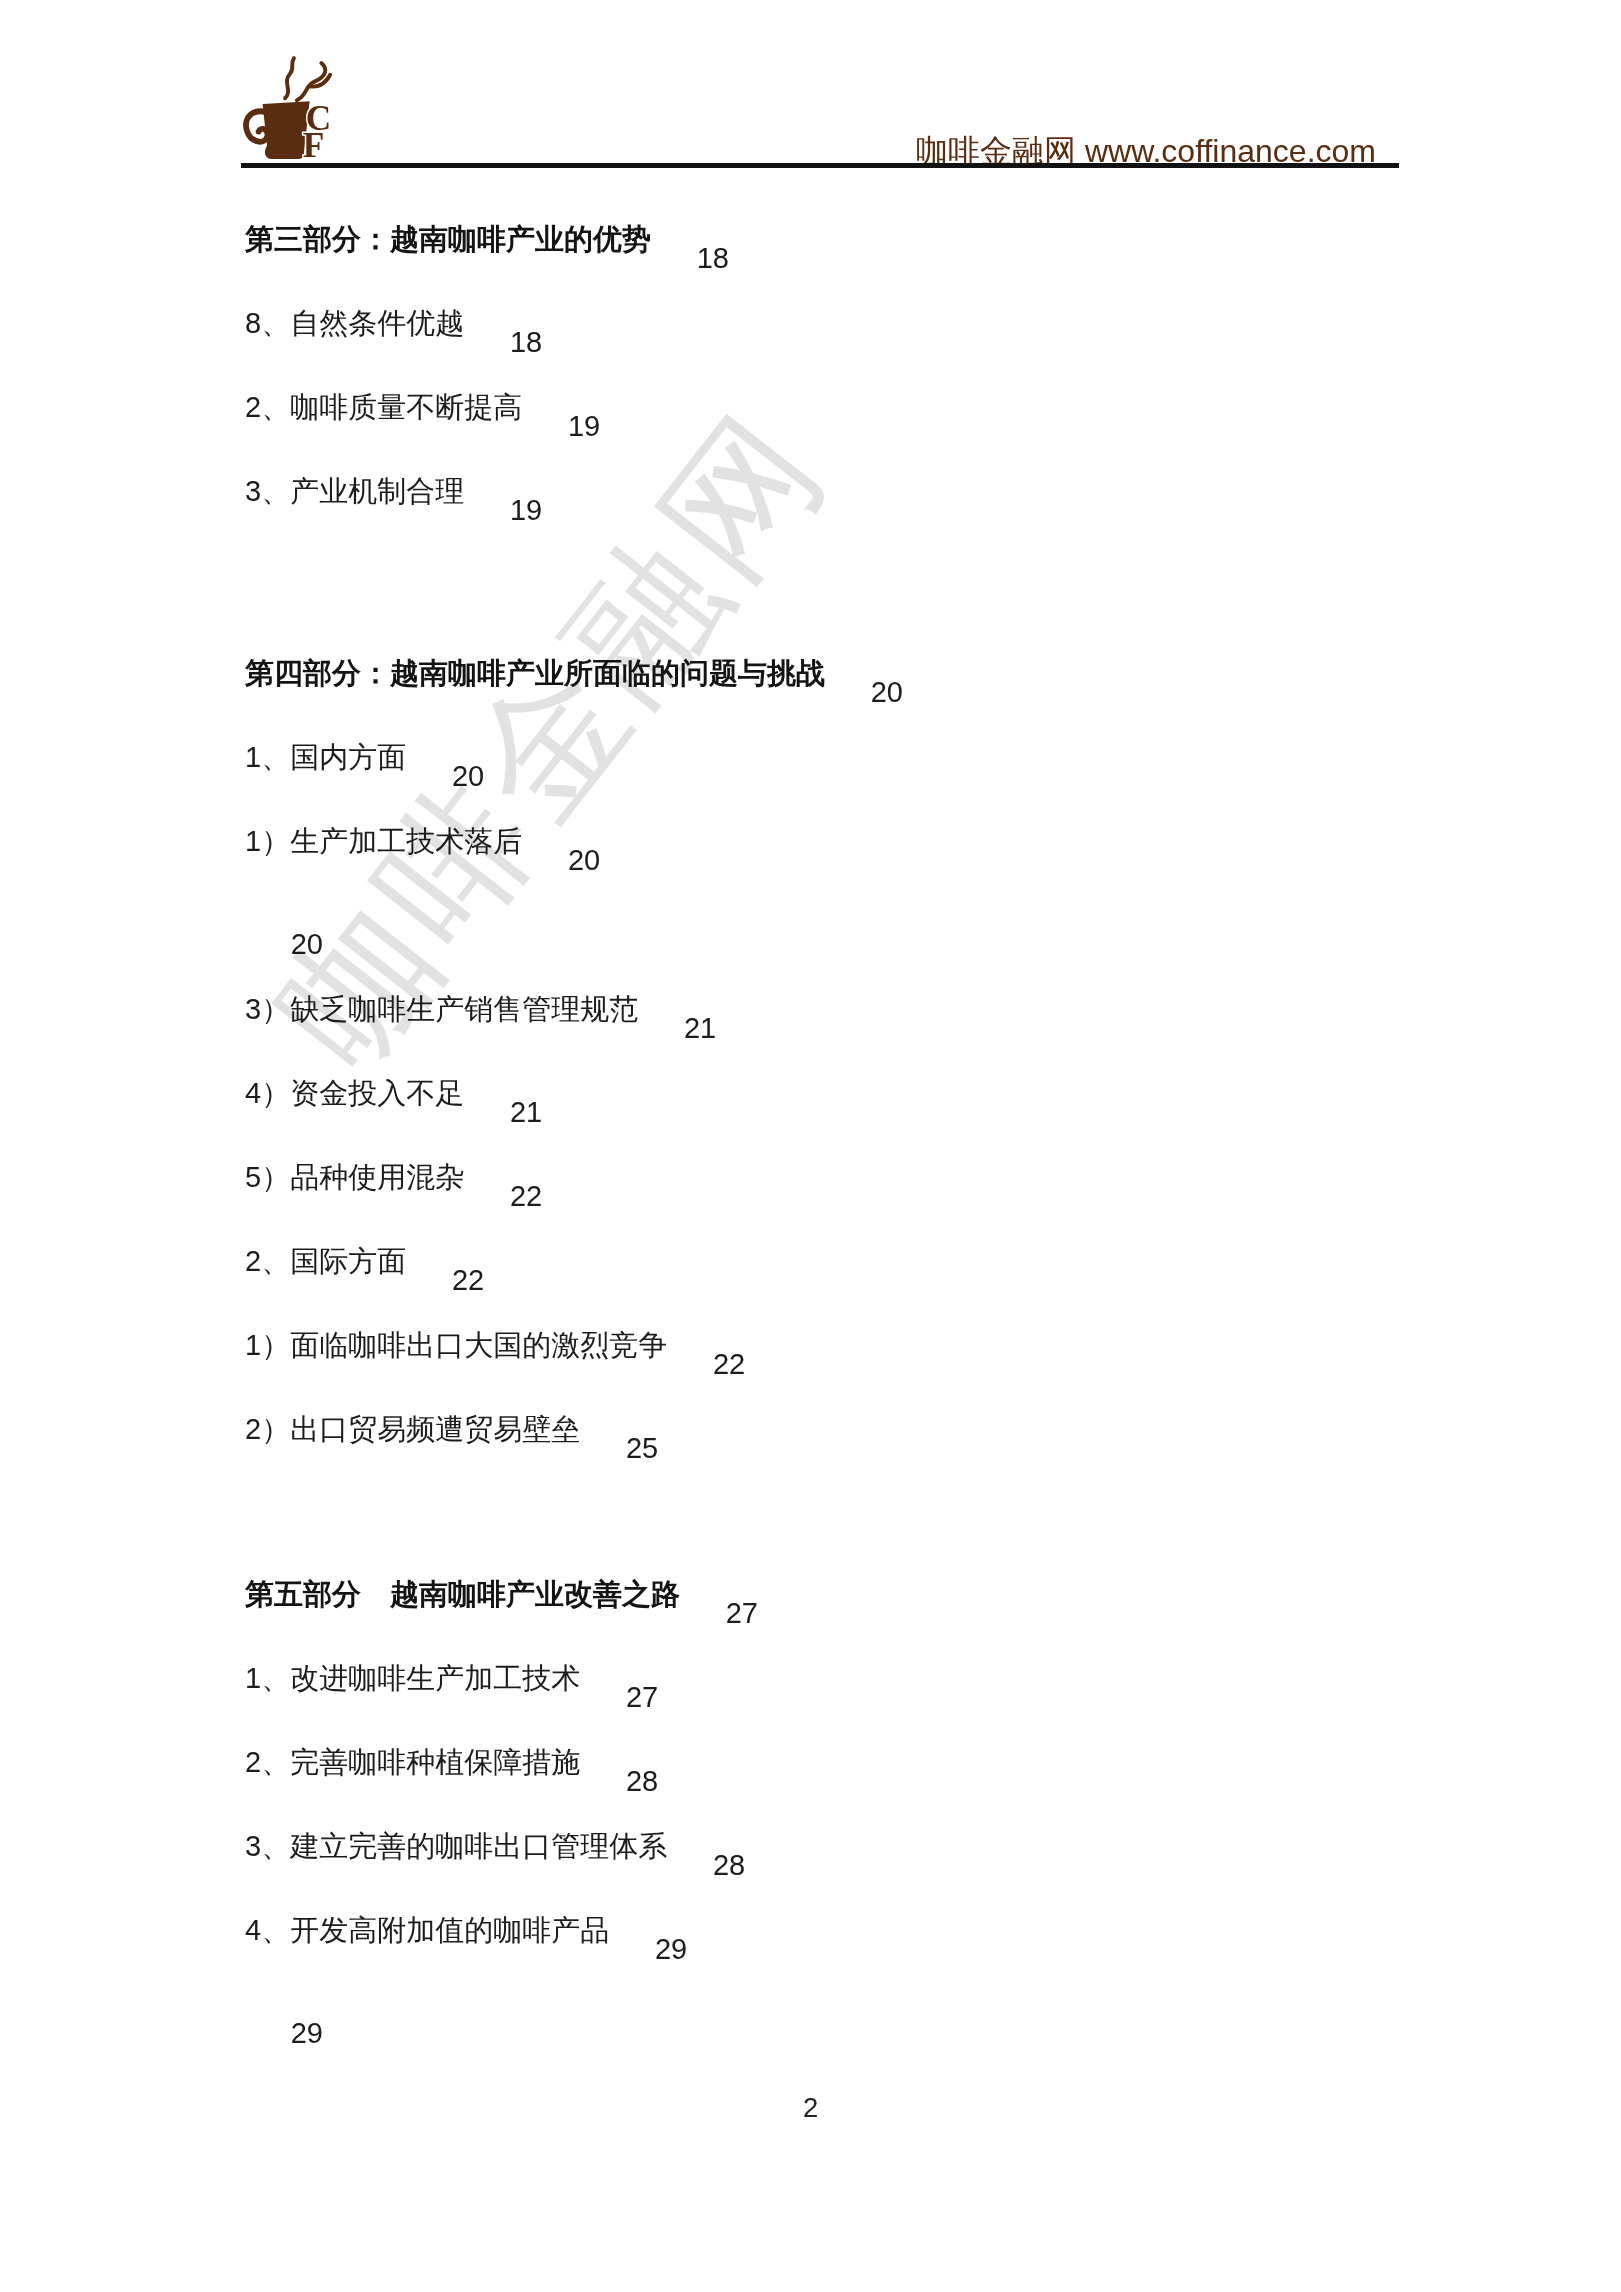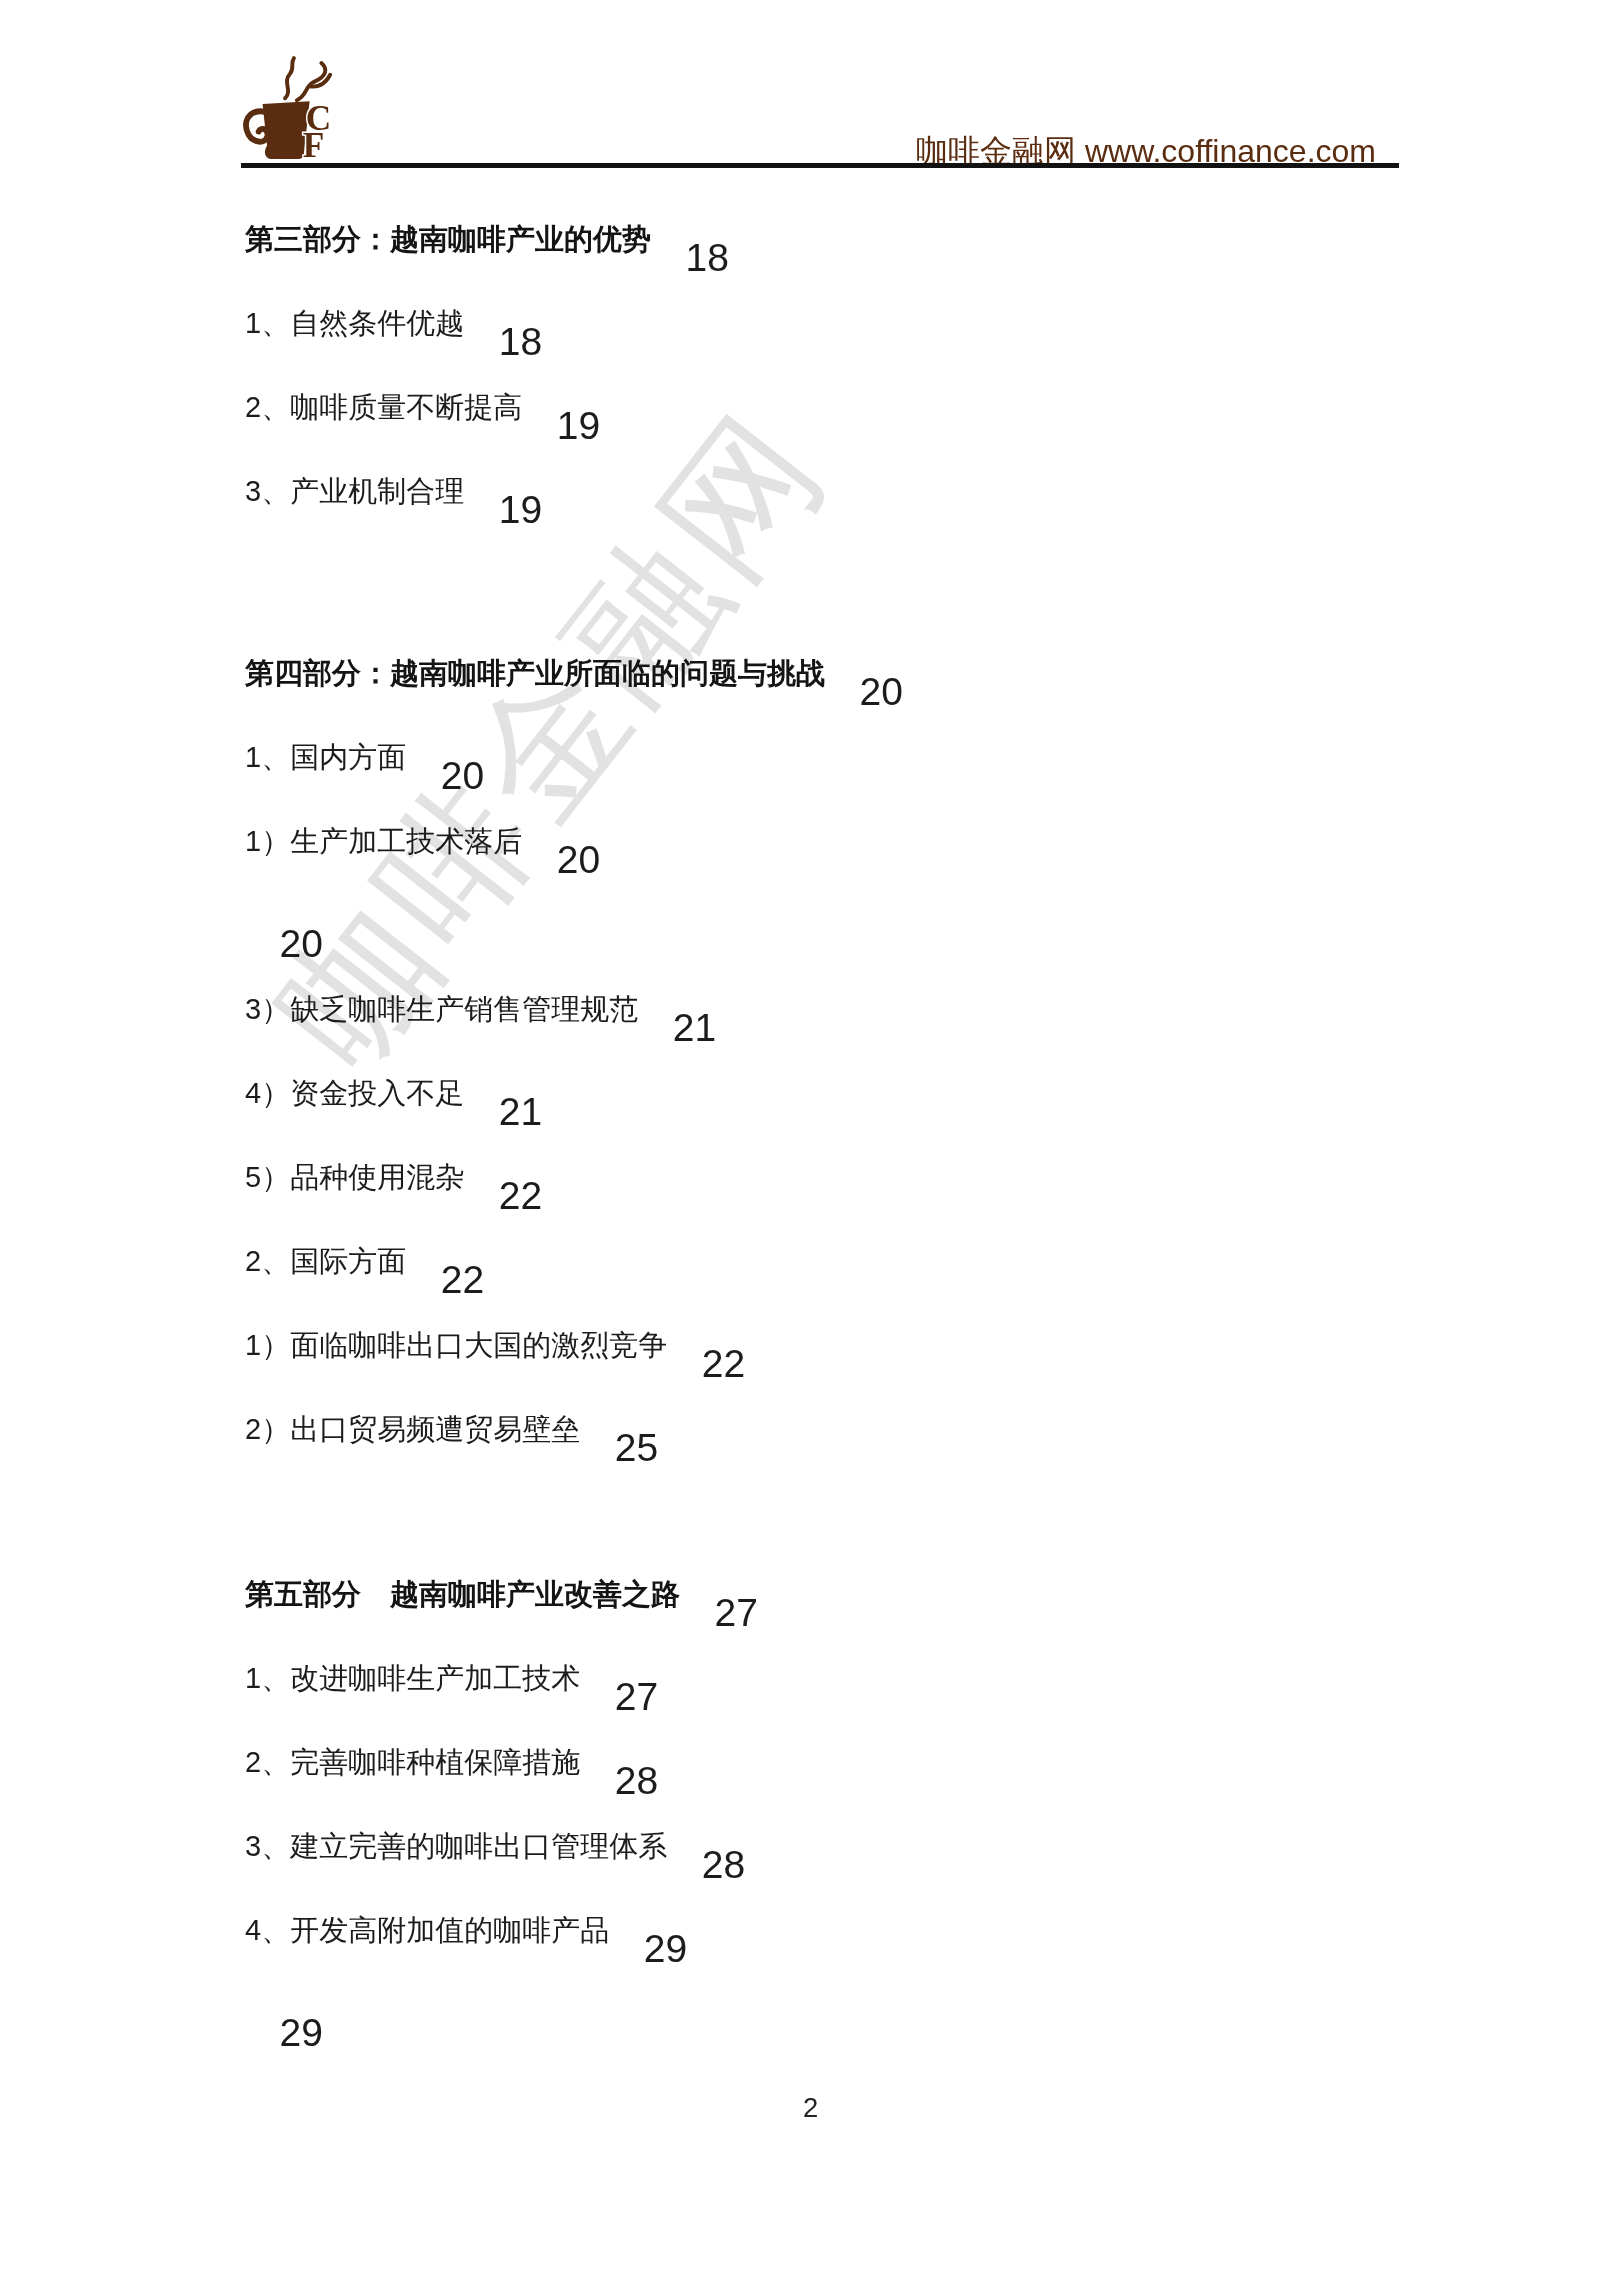--- a/index.html
+++ b/index.html
@@ -36,21 +36,21 @@
   }
   .toc-section{display:block;}
   .toc-section:nth-child(2){margin-top:98px;}
   .toc-section:nth-child(3){margin-top:81px;}
   .toc-row{
     height:84px;
     display:flex;align-items:center;
     font-size:29px;color:#1c1c1c;
   }
   .toc-row .toc-label{white-space:nowrap;}
-  .toc-row .toc-page{width:78px;text-align:right;font-size:39px;color:#1c1c1c;margin-top:36px;}
+  .toc-row .toc-page{width:78px;text-align:right;font-size:29px;color:#1c1c1c;margin-top:36px;}
   .toc-row.is-title .toc-label{font-weight:bold;color:#141414;}
   
   .footer-page-num{
     position:absolute;left:0;right:0;top:2092px;
     text-align:center;font-size:27.4px;color:#222;
     z-index:1;
   }
 </style>
 </head>
 <body>
@@ -84,21 +84,21 @@
 
   <div class="watermark">咖啡金融网</div>
 
   <main class="toc" id="toc">
       <section class="toc-section">
         <div class="toc-row is-title">
           <span class="toc-label">第三部分：越南咖啡产业的优势</span>
           <span class="toc-page">18</span>
         </div>
         <div class="toc-row">
-          <span class="toc-label">1、自然条件优越</span>
+          <span class="toc-label">8、自然条件优越</span>
           <span class="toc-page">18</span>
         </div>
         <div class="toc-row">
           <span class="toc-label">2、咖啡质量不断提高</span>
           <span class="toc-page">19</span>
         </div>
         <div class="toc-row">
           <span class="toc-label">3、产业机制合理</span>
           <span class="toc-page">19</span>
         </div>

